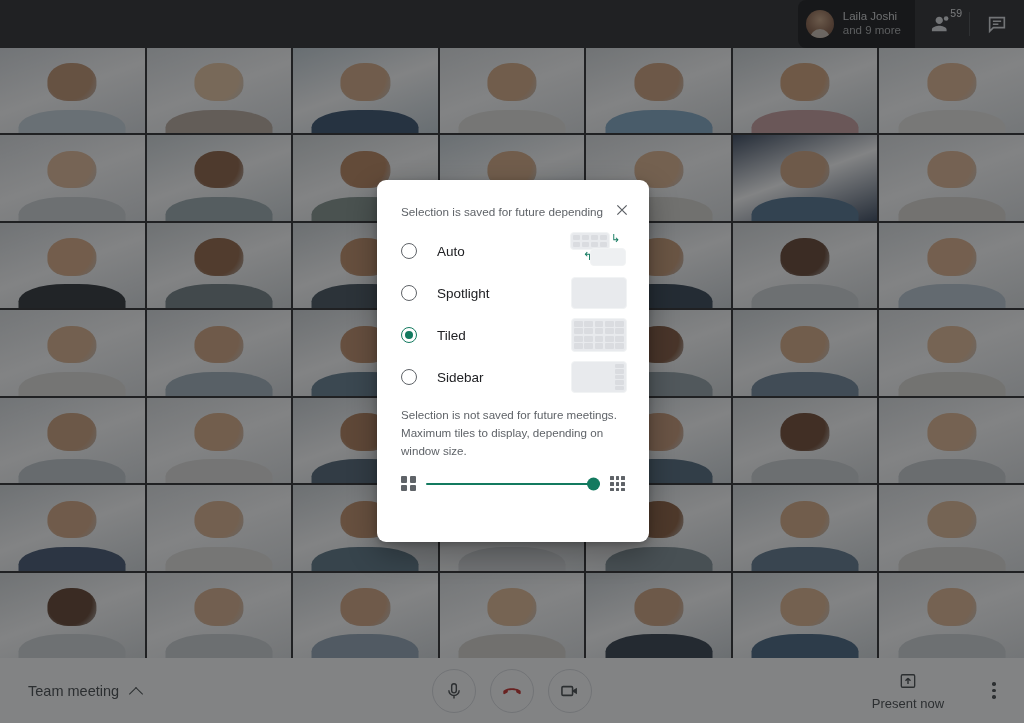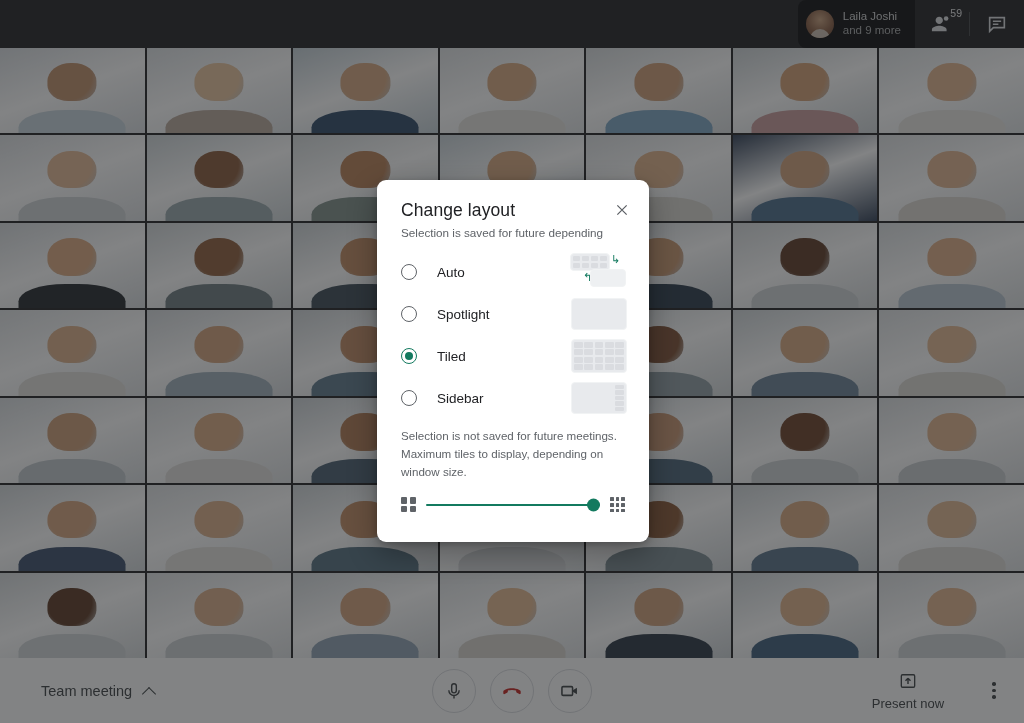--- a/index.html
+++ b/index.html
@@ -119,21 +119,21 @@
 
   
   .bottombar {
     position: absolute; bottom: 0; left: 0;
     width: 1024px; height: 65px;
     background: #ffffff;
     display: flex; align-items: center;
     z-index: 15;
   }
   .meeting-name {
-    position: absolute; left: 41px; top: 50%; transform: translateY(-50%);
+    position: absolute; left: 28px; top: 50%; transform: translateY(-50%);
     display: flex; align-items: center; gap: 12px;
     color: #3c4043; font-size: 14.5px;
   }
   .chev-up { width: 12px; height: 12px; position: relative; }
   .chev-up::before {
     content:""; position:absolute; left:0; top:4px;
     width: 9px; height: 9px; border-left: 1.6px solid #3c4043; border-top: 1.6px solid #3c4043;
     transform: rotate(45deg);
   }
   .center-controls {
@@ -622,21 +622,20 @@
           <i></i>
           <i></i>
       </div>
     </div>
   </div>
 
   <div class="scrim"></div>
 
   <div class="dialog">
 
-    <div class="dlg-title">Change layout</div>
     <div class="dlg-sub">Selection is saved for future depending</div>
 
     <div class="close-x">
       <svg width="16" height="16" viewBox="0 0 24 24" stroke="currentColor" stroke-width="1.9">
         <path d="M5 5l14 14M19 5L5 19"></path>
       </svg>
     </div>
 
     <div class="opt-list">
 

